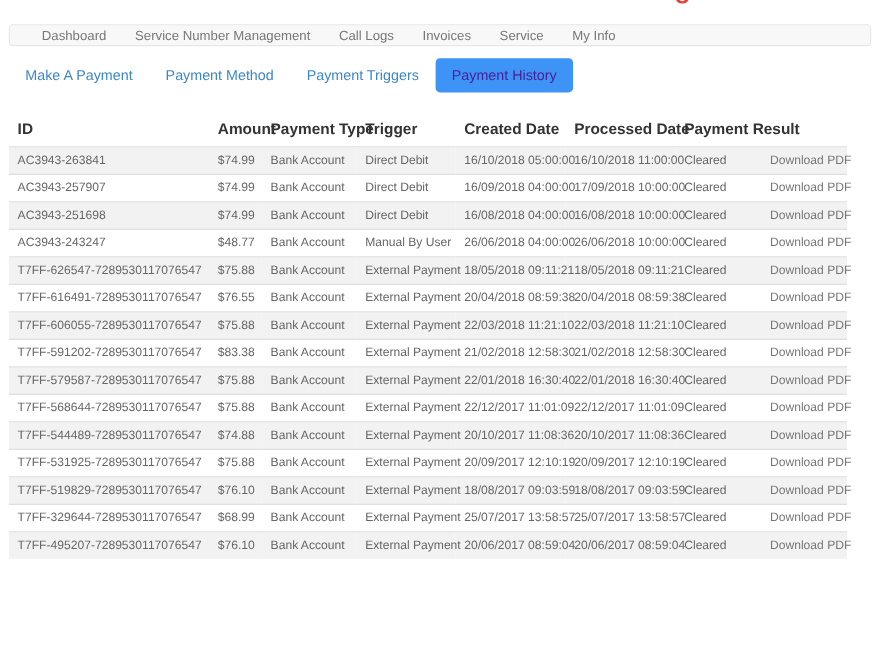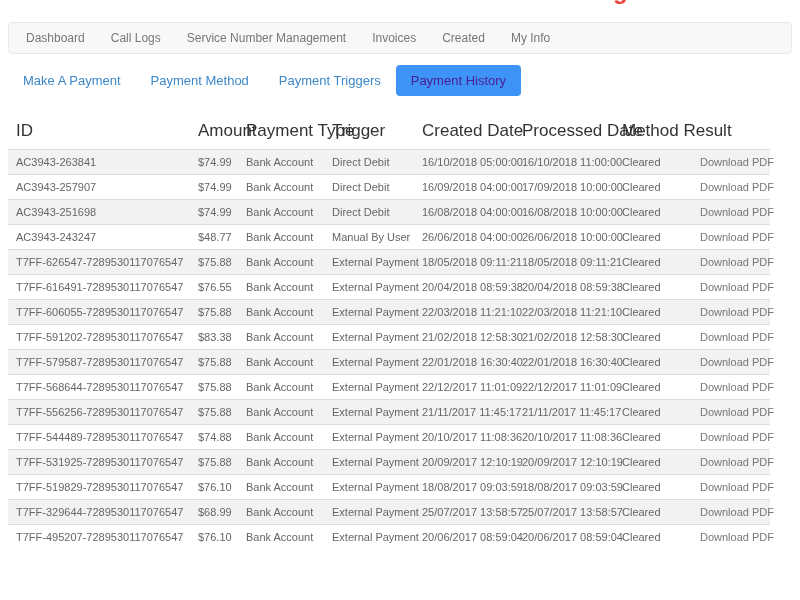--- a/index.html
+++ b/index.html
@@ -12,24 +12,24 @@
   .title-clip{height:6px;overflow:hidden;margin:0 8px;}
   .page-title{
     font-size:24px;font-weight:bold;line-height:30px;
     margin:-24px 0 0 0;white-space:nowrap;letter-spacing:0;
   }
   .title-gray{color:#9a9a9a;}
   .title-red{color:var(--title-red,#e8423c);}
 
   
   .navbar{
-    margin:16px 8px 0;height:32px;box-sizing:border-box;
+    margin:16px 8px 0;height:20px;box-sizing:border-box;
     background:var(--navbar-bg,#f8f8f8);
     border:1px solid #e7e7e7;border-radius:4px;
-    display:flex;align-items:stretch;padding:0 4px;
+    display:flex;align-items:stretch;padding:0 16px;
   }
   .navbar ul{list-style:none;margin:0;padding:0;display:flex;}
   .navbar li{display:flex;}
   .navbar a{
     display:flex;align-items:center;padding:0 13px;
     color:#777;text-decoration:none;font-size:12px;
   }
 
   
   .tabs{margin:11px 8px 0;display:flex;align-items:center;}
@@ -39,21 +39,21 @@
   }
   .tab.active{background:var(--accent-blue,#3d94f6);color:#4c1d95;}
 
   
   .table-wrap{margin:16px 8px 0;}
   table{
     width:762px;border-collapse:collapse;table-layout:fixed;
     color:#666;font-size:11px;
   }
   th{
-    text-align:left;color:#333;font-size:17px;font-weight:normal;
+    text-align:left;color:#333;font-size:14px;font-weight:bold;
     padding:9px 0 8px 8px;white-space:nowrap;overflow:visible;
   }
   td{
     padding:6px 0 6px 8px;white-space:nowrap;overflow:visible;
     border-top:1px solid #ddd;
   }
   tbody tr:nth-child(odd){background:var(--stripe,#f2f2f2);}
   th.col-dl,td.dl{text-align:right;padding-right:6px;padding-left:0;}
   td.dl a{color:#777;text-decoration:none;}
 </style>
@@ -63,30 +63,30 @@
 <div class="title-clip">
   <h1 class="page-title"><span class="title-gray">Welcome Back To Your 24/7 Real Time </span><span class="title-red">Account Management Portal</span></h1>
 </div>
 
 <nav class="navbar">
   <ul>
       <li>
         <a href="#">Dashboard</a>
       </li>
       <li>
+        <a href="#">Service Number Management</a>
+      </li>
+      <li>
         <a href="#">Call Logs</a>
       </li>
       <li>
-        <a href="#">Service Number Management</a>
-      </li>
-      <li>
         <a href="#">Invoices</a>
       </li>
       <li>
-        <a href="#">Created</a>
+        <a href="#">Service</a>
       </li>
       <li>
         <a href="#">My Info</a>
       </li>
     </ul>
 </nav>
 
 <div class="tabs">
     <a href="#" class="tab">Make A Payment</a>
     <a href="#" class="tab">Payment Method</a>
@@ -107,21 +107,21 @@
         <col style="width:70px">
     </colgroup>
     <thead>
         <tr>
           <th>ID</th>
           <th>Amount</th>
           <th>Payment Type</th>
           <th>Trigger</th>
           <th>Created Date</th>
           <th>Processed Date</th>
-          <th>Method Result</th>
+          <th>Payment Result</th>
           <th class="col-dl"></th>
         </tr>
       </thead>
     <tbody>
         <tr>
           <td>AC3943-263841</td>
           <td>$74.99</td>
           <td>Bank Account</td>
           <td>Direct Debit</td>
           <td>16/10/2018 05:00:00</td>
@@ -213,30 +213,20 @@
           <td>T7FF-568644-7289530117076547</td>
           <td>$75.88</td>
           <td>Bank Account</td>
           <td>External Payment</td>
           <td>22/12/2017 11:01:09</td>
           <td>22/12/2017 11:01:09</td>
           <td>Cleared</td>
           <td class="dl"><a href="#">Download PDF</a></td>
         </tr>
         <tr>
-          <td>T7FF-556256-7289530117076547</td>
-          <td>$75.88</td>
-          <td>Bank Account</td>
-          <td>External Payment</td>
-          <td>21/11/2017 11:45:17</td>
-          <td>21/11/2017 11:45:17</td>
-          <td>Cleared</td>
-          <td class="dl"><a href="#">Download PDF</a></td>
-        </tr>
-        <tr>
           <td>T7FF-544489-7289530117076547</td>
           <td>$74.88</td>
           <td>Bank Account</td>
           <td>External Payment</td>
           <td>20/10/2017 11:08:36</td>
           <td>20/10/2017 11:08:36</td>
           <td>Cleared</td>
           <td class="dl"><a href="#">Download PDF</a></td>
         </tr>
         <tr>

